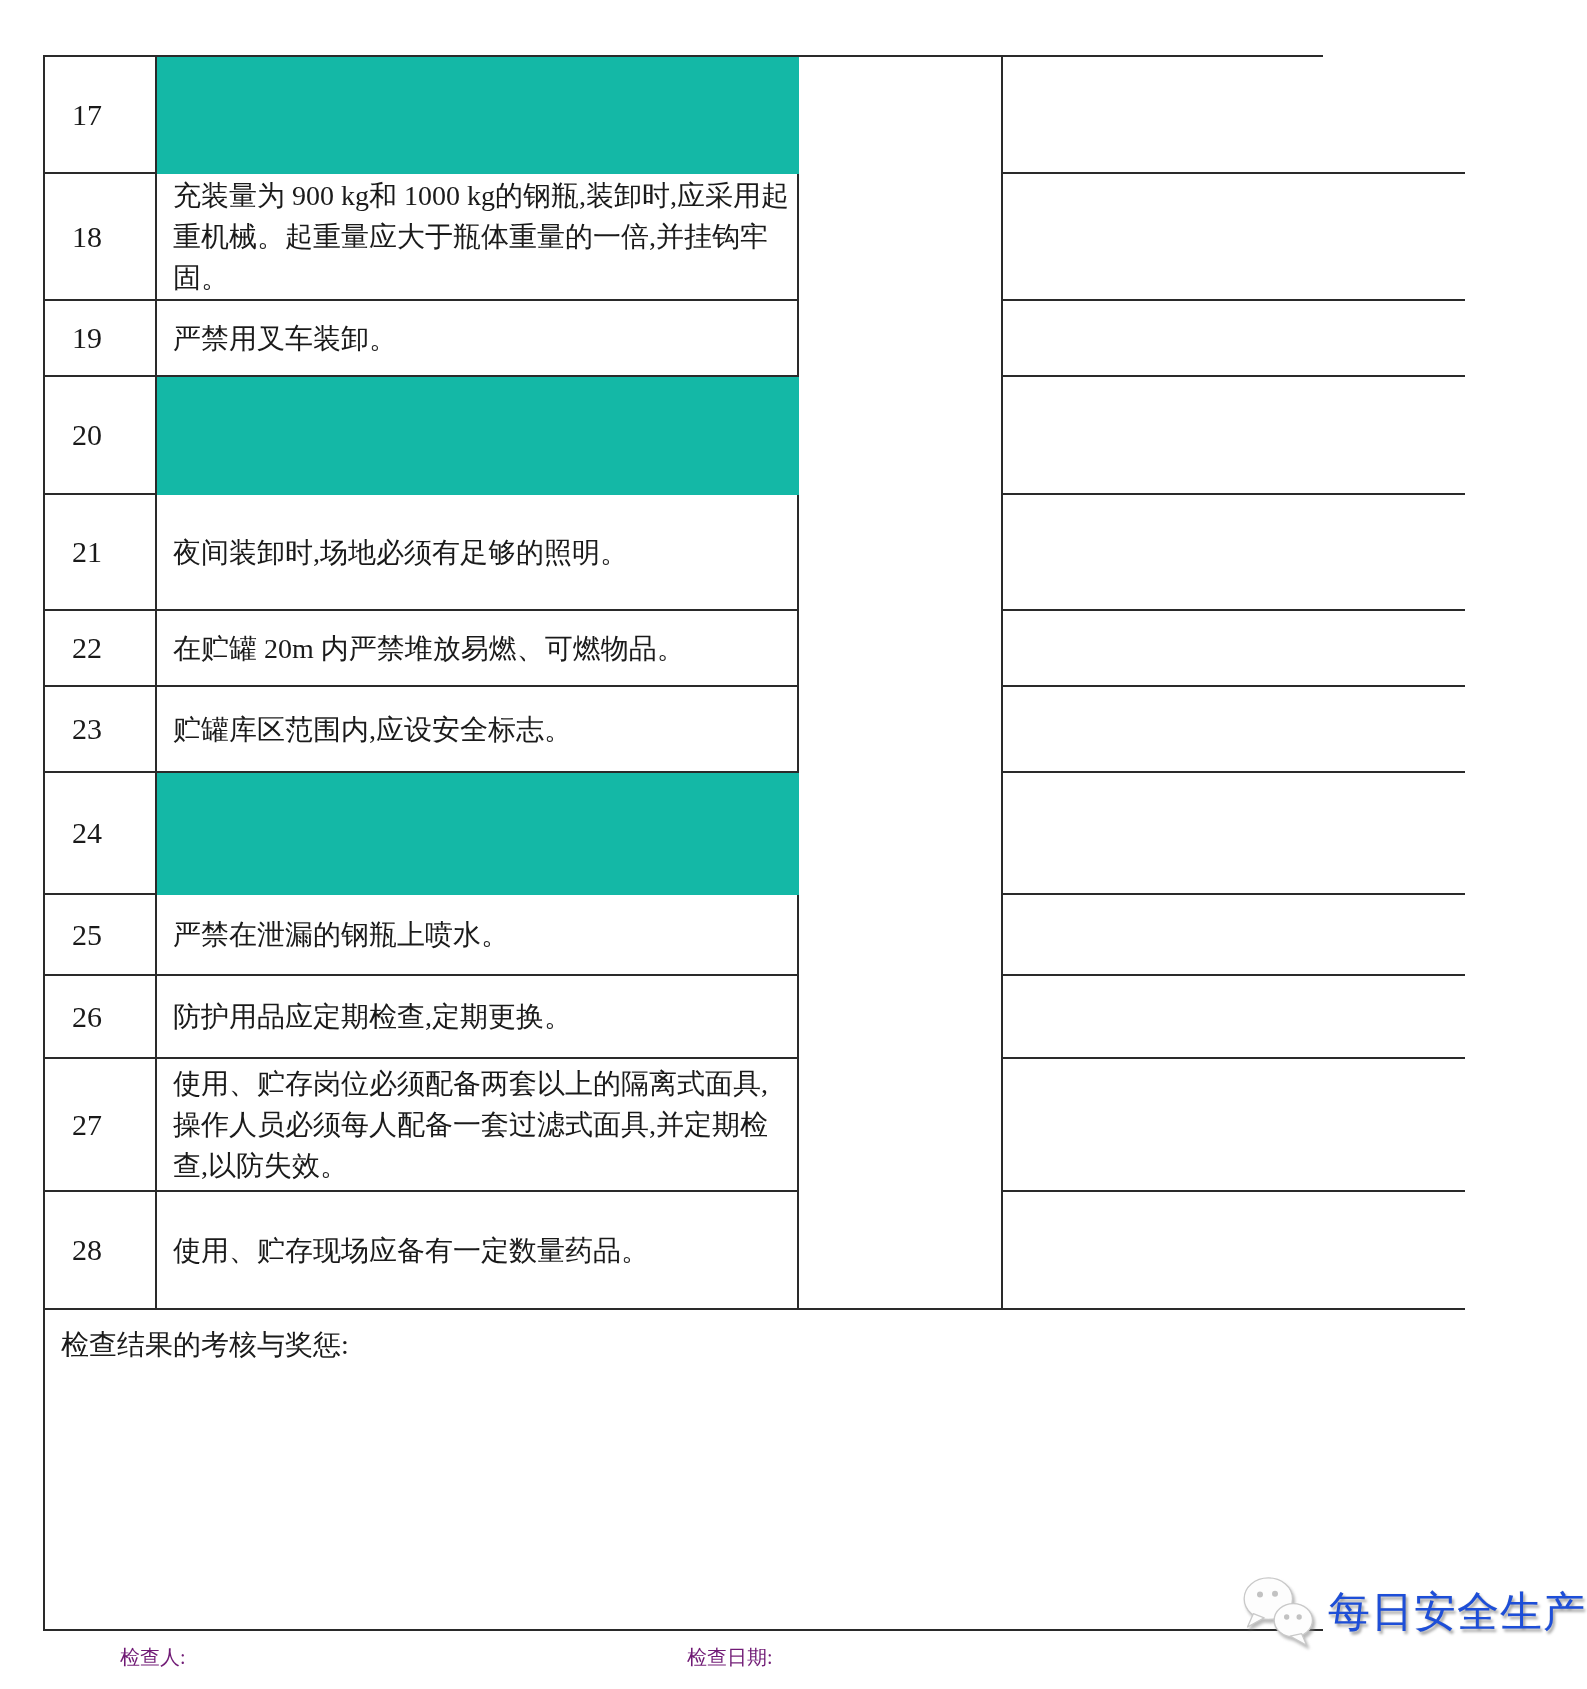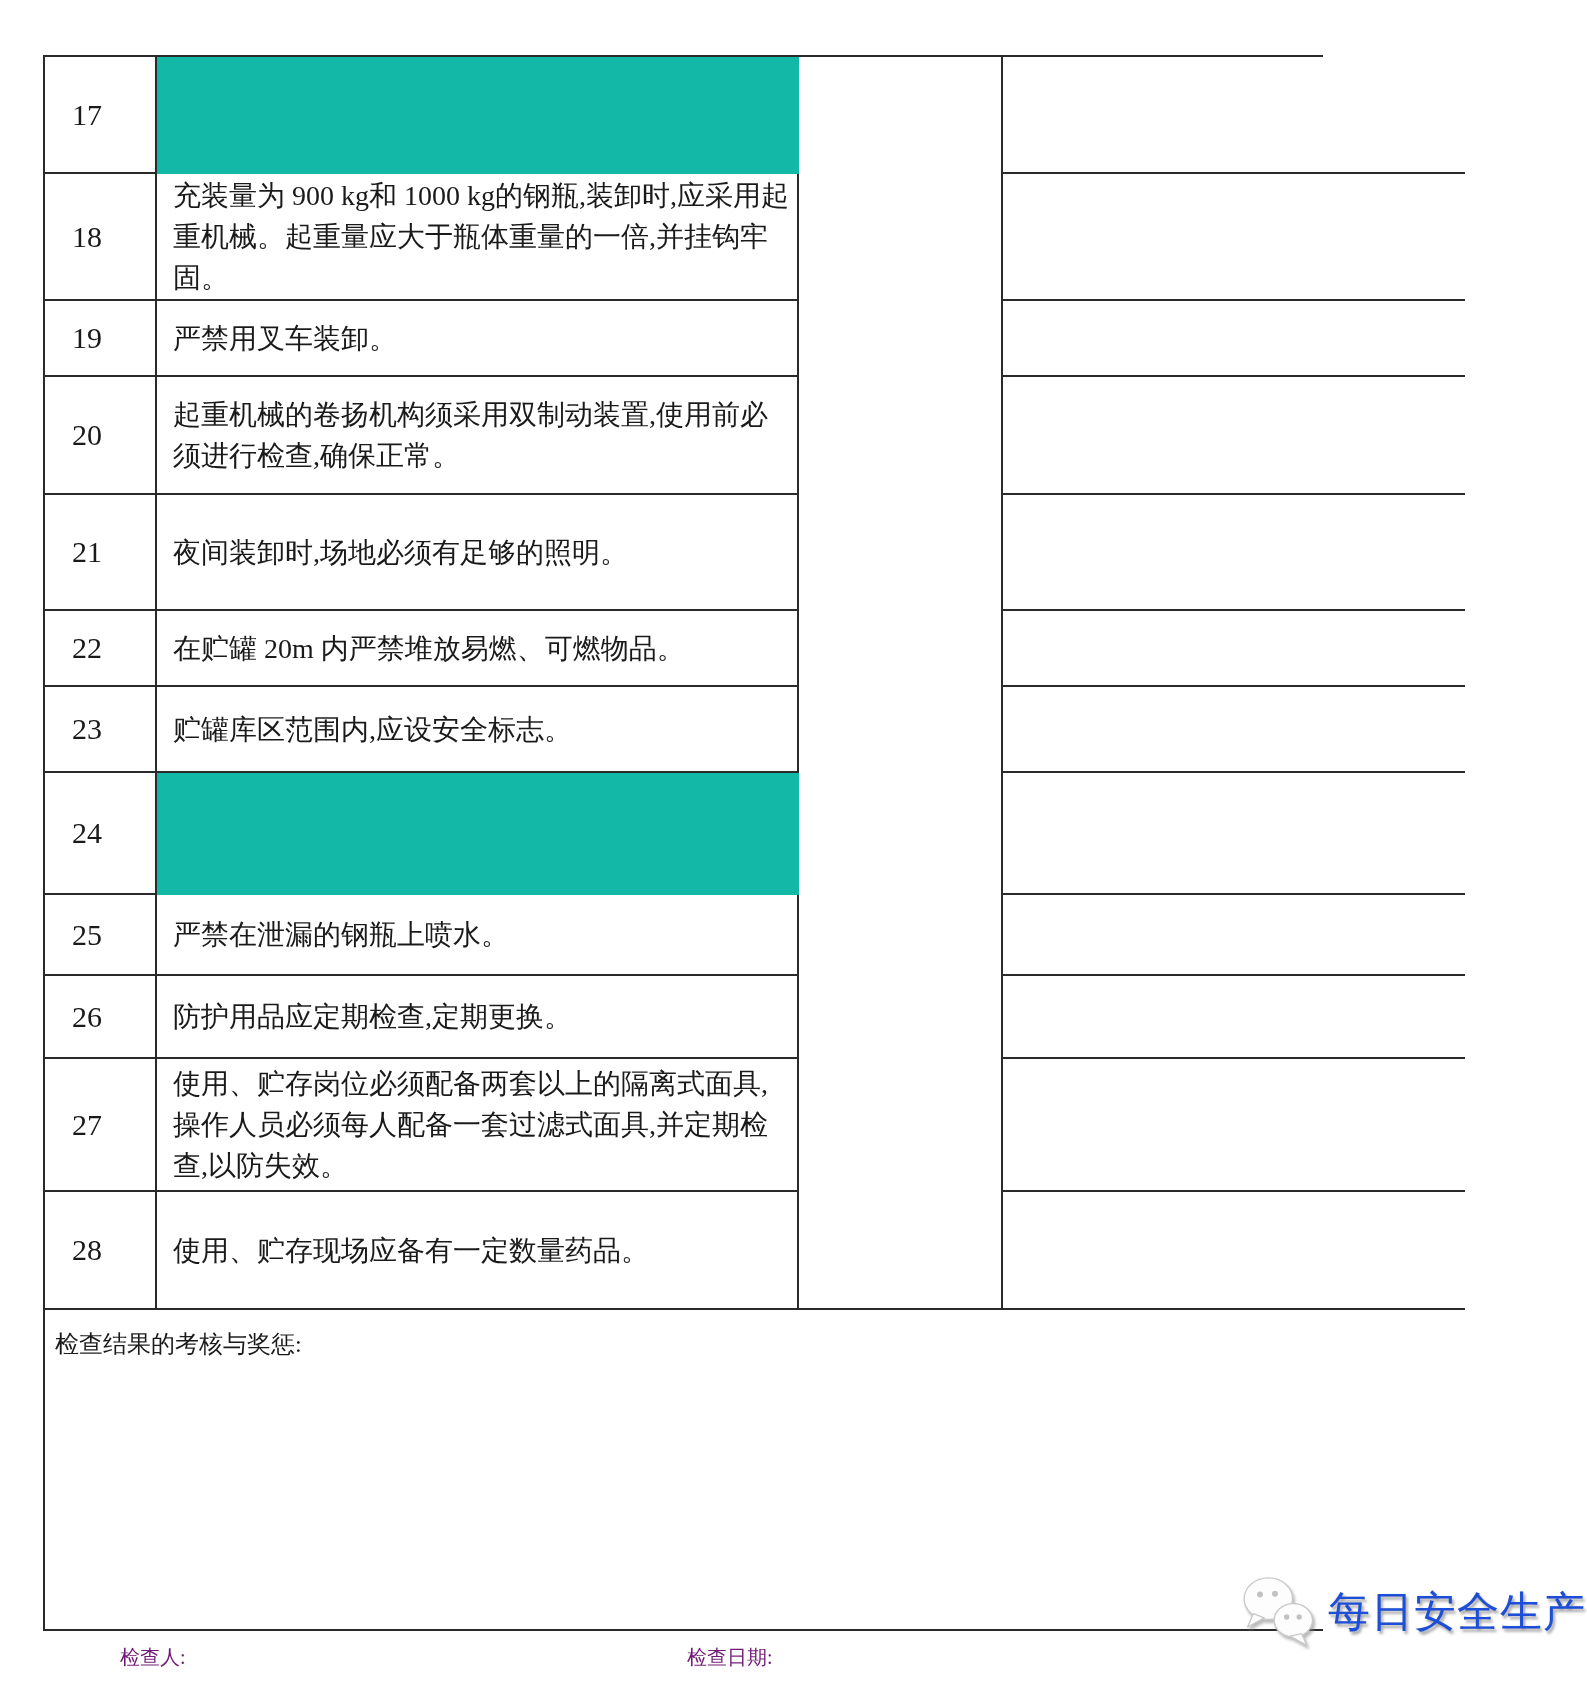--- a/index.html
+++ b/index.html
@@ -47,22 +47,22 @@
     border-right: 2px solid #2a2a2a;
     border-bottom: 2px solid #2a2a2a;
   }
   .blank {
     grid-column: 4;
     border-bottom: 2px solid #2a2a2a;
   }
   .footer-cell {
     grid-column: 1 / 5;
     grid-row: 13;
-    padding: 14px 10px;
-    font-size: 24px;
+    padding: 14px 16px;
+    font-size: 28px;
     line-height: 41px;
   }
 
   
   .sig-label { position: absolute; font-size: 20px; color: #701a75; margin-left: 12px; }
   .sig-inspector { left: 108px; top: 1644px; }
   .sig-date { left: 675px; top: 1644px; }
 
   
   .watermark {
@@ -98,21 +98,20 @@
 
   <div class="cell num">18</div>
   <div class="cell desc">充装量为 900 kg和 1000 kg的钢瓶,装卸时,应采用起重机械。起重量应大于瓶体重量的一倍,并挂钩牢固。</div>
   <div class="cell blank"></div>
 
   <div class="cell num">19</div>
   <div class="cell desc">严禁用叉车装卸。</div>
   <div class="cell blank"></div>
 
   <div class="cell num">20</div>
-  <div class="cell desc">起重机械的卷扬机构须采用双制动装置,使用前必须进行检查,确保正常。</div>
   <div class="cell blank"></div>
 
   <div class="cell num">21</div>
   <div class="cell desc">夜间装卸时,场地必须有足够的照明。</div>
   <div class="cell blank"></div>
 
   <div class="cell num">22</div>
   <div class="cell desc">在贮罐 20m 内严禁堆放易燃、可燃物品。</div>
   <div class="cell blank"></div>
 

